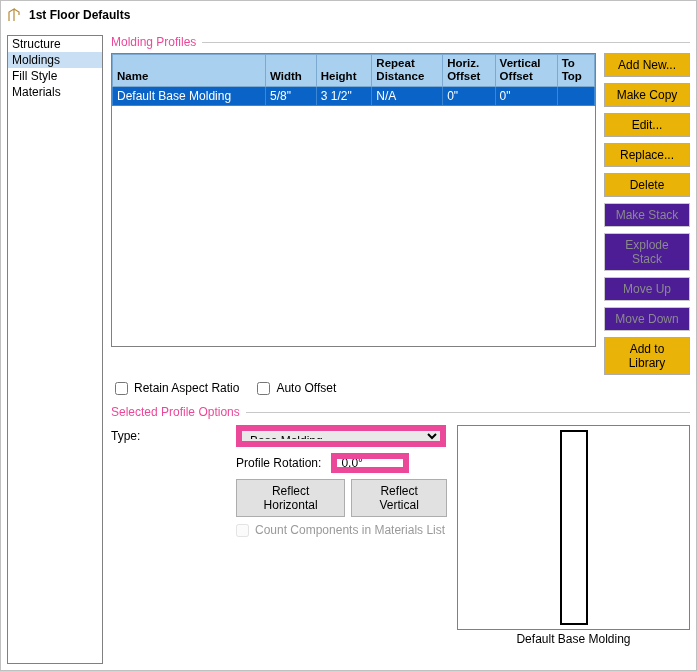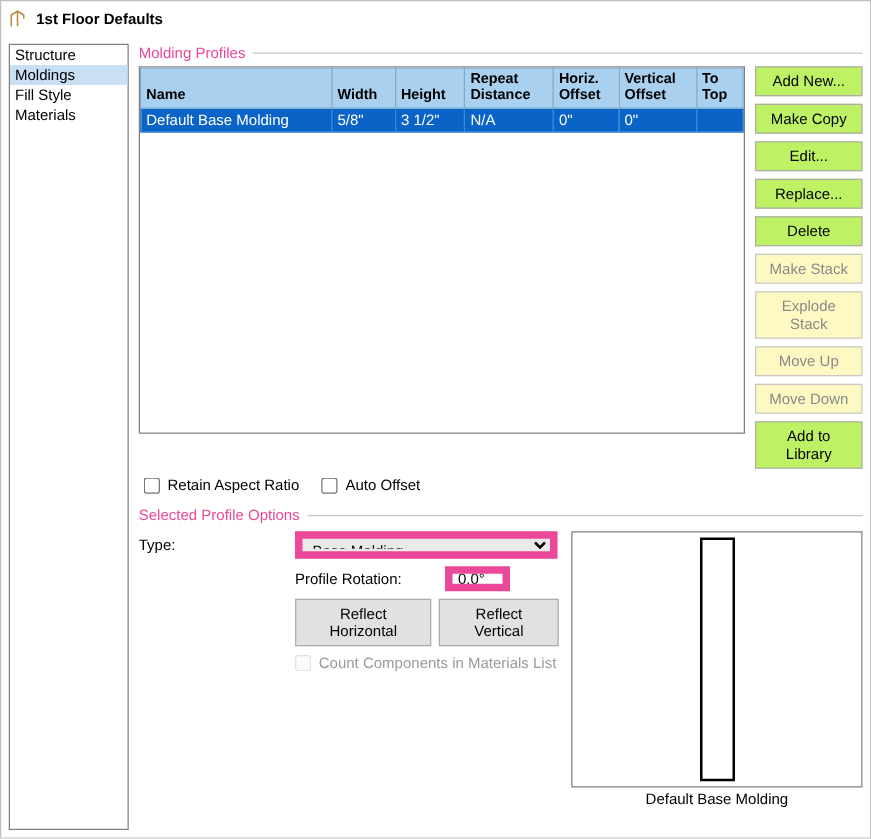--- a/index.html
+++ b/index.html
@@ -107,28 +107,28 @@
   .btn-col {
     width: 86px;
     display: flex;
     flex-direction: column;
     gap: 6px;
   }
   button.win {
     font: inherit;
     font-size: 12px;
     padding: 4px 6px;
-    background: #bef264;
+    background: #eab308;
     border: 1px solid #adadad;
     cursor: default;
     text-align: center;
   }
   button.win:disabled {
     color: #8a8a8a;
-    background: #fef9c3;
+    background: #4c1d95;
     border-color: #c8c8c8;
   }
   .checks-row {
     display: flex;
     gap: 18px;
     padding: 6px 4px 2px 4px;
     align-items: flex-end;
   }
   .chk {
     display: flex; align-items: center; gap: 6px;
@@ -155,21 +155,21 @@
     width: 115px;
   }
   select.win, input.win-text {
     font: inherit;
     font-size: 12px;
     padding: 2px 4px;
     border: 6px solid #ec4899;
     background: #fff;
   }
   select.win { width: 210px; height: 22px; background:#e9e9e9; }
-  input.win-text { width: 52px; height: 20px; margin-left: 25px; }
+  input.win-text { width: 78px; height: 20px; }
   .btnrow { display: flex; gap: 6px; margin-left: 125px; margin-bottom: 6px;}
   button.small {
     font: inherit;
     font-size: 12px;
     padding: 4px 10px;
     background: #e1e1e1;
     border: 1px solid #adadad;
   }
   .chk.disabled { color: #9a9a9a; }
   .chk.disabled input { opacity: 0.6; }

